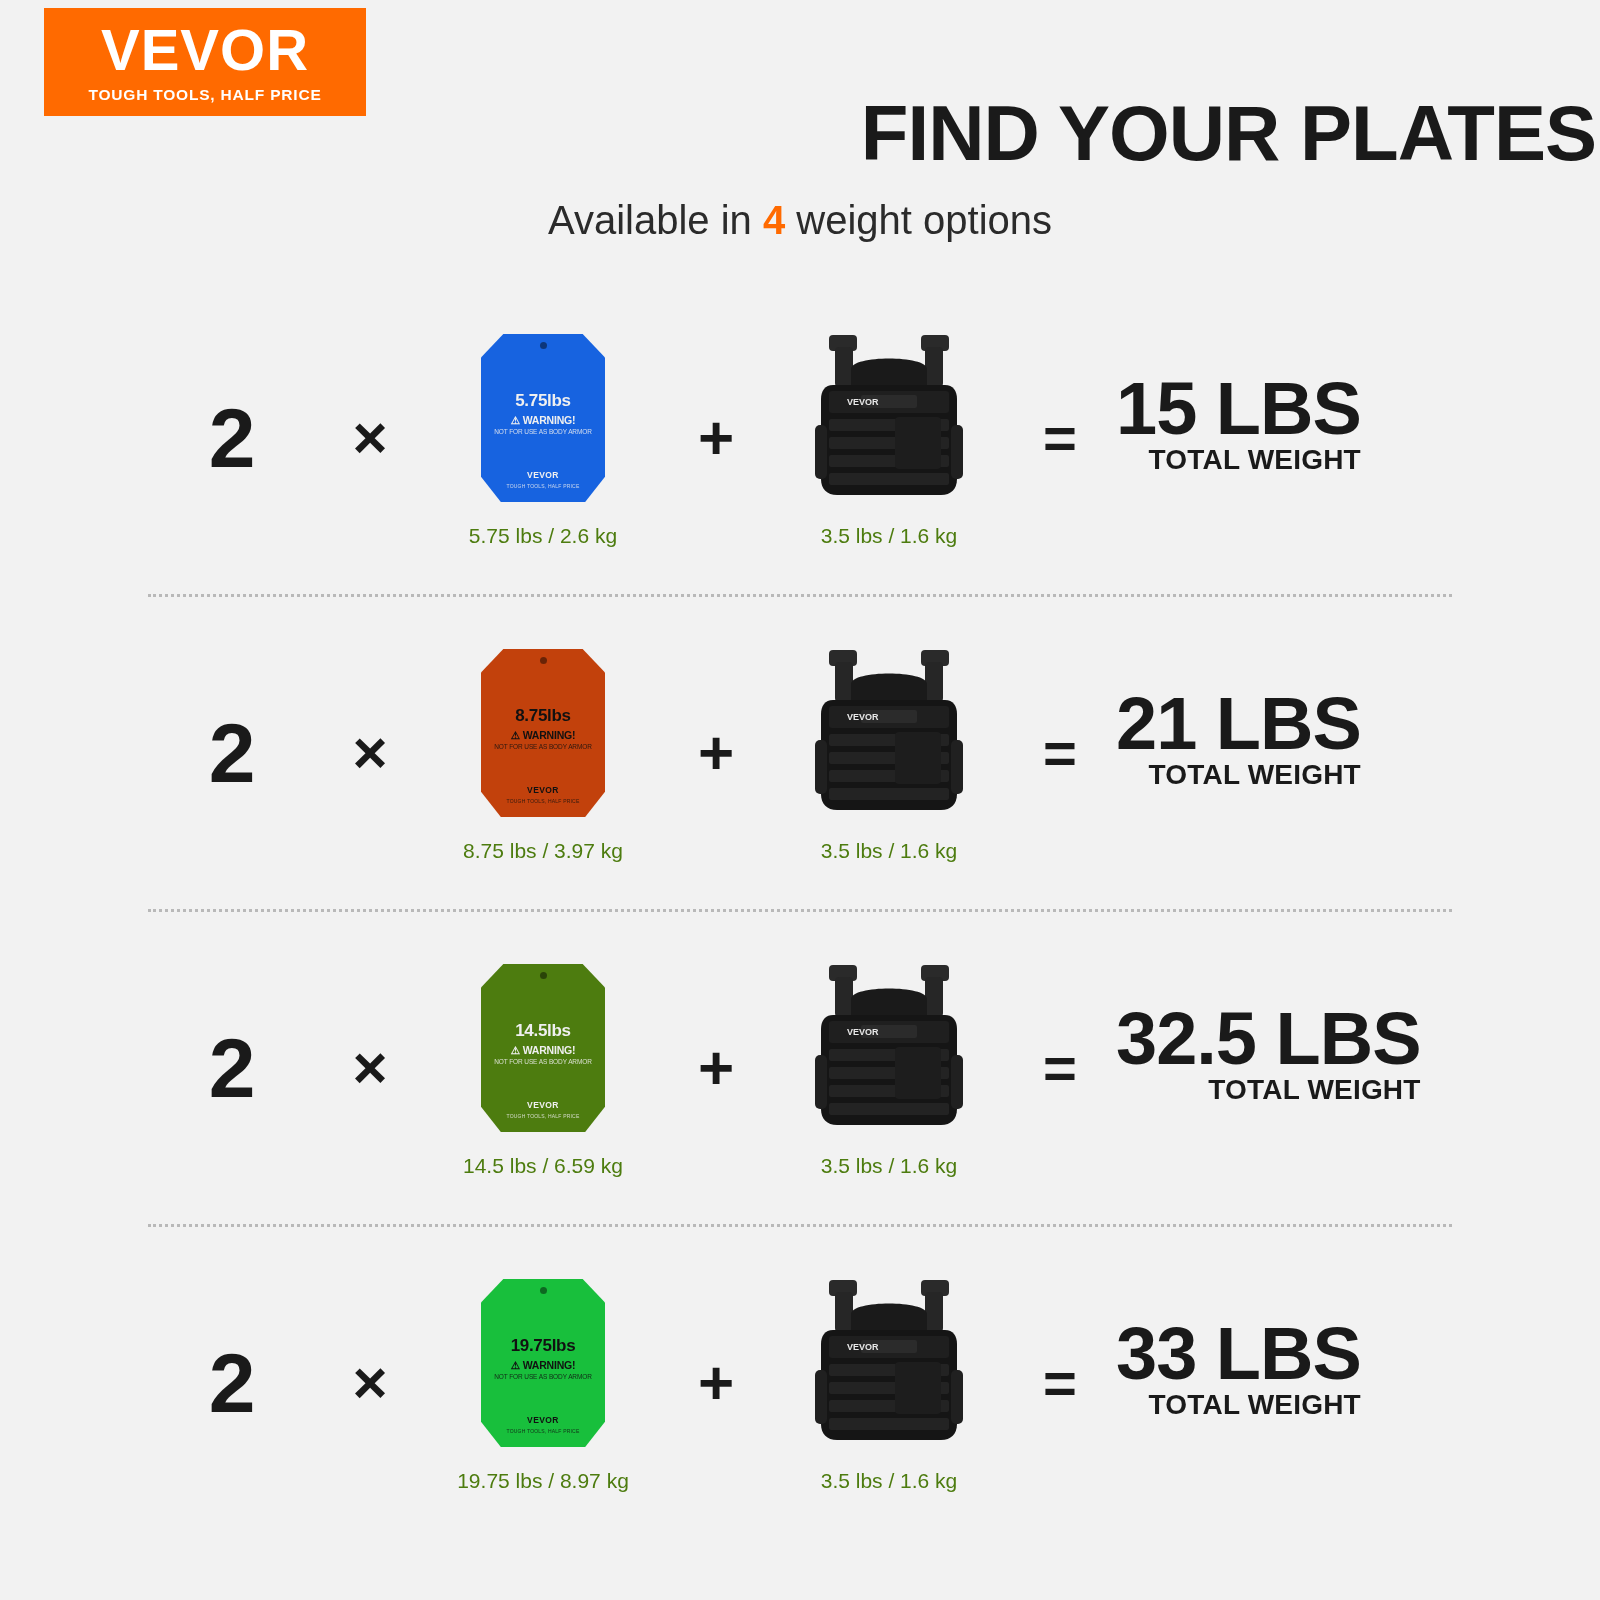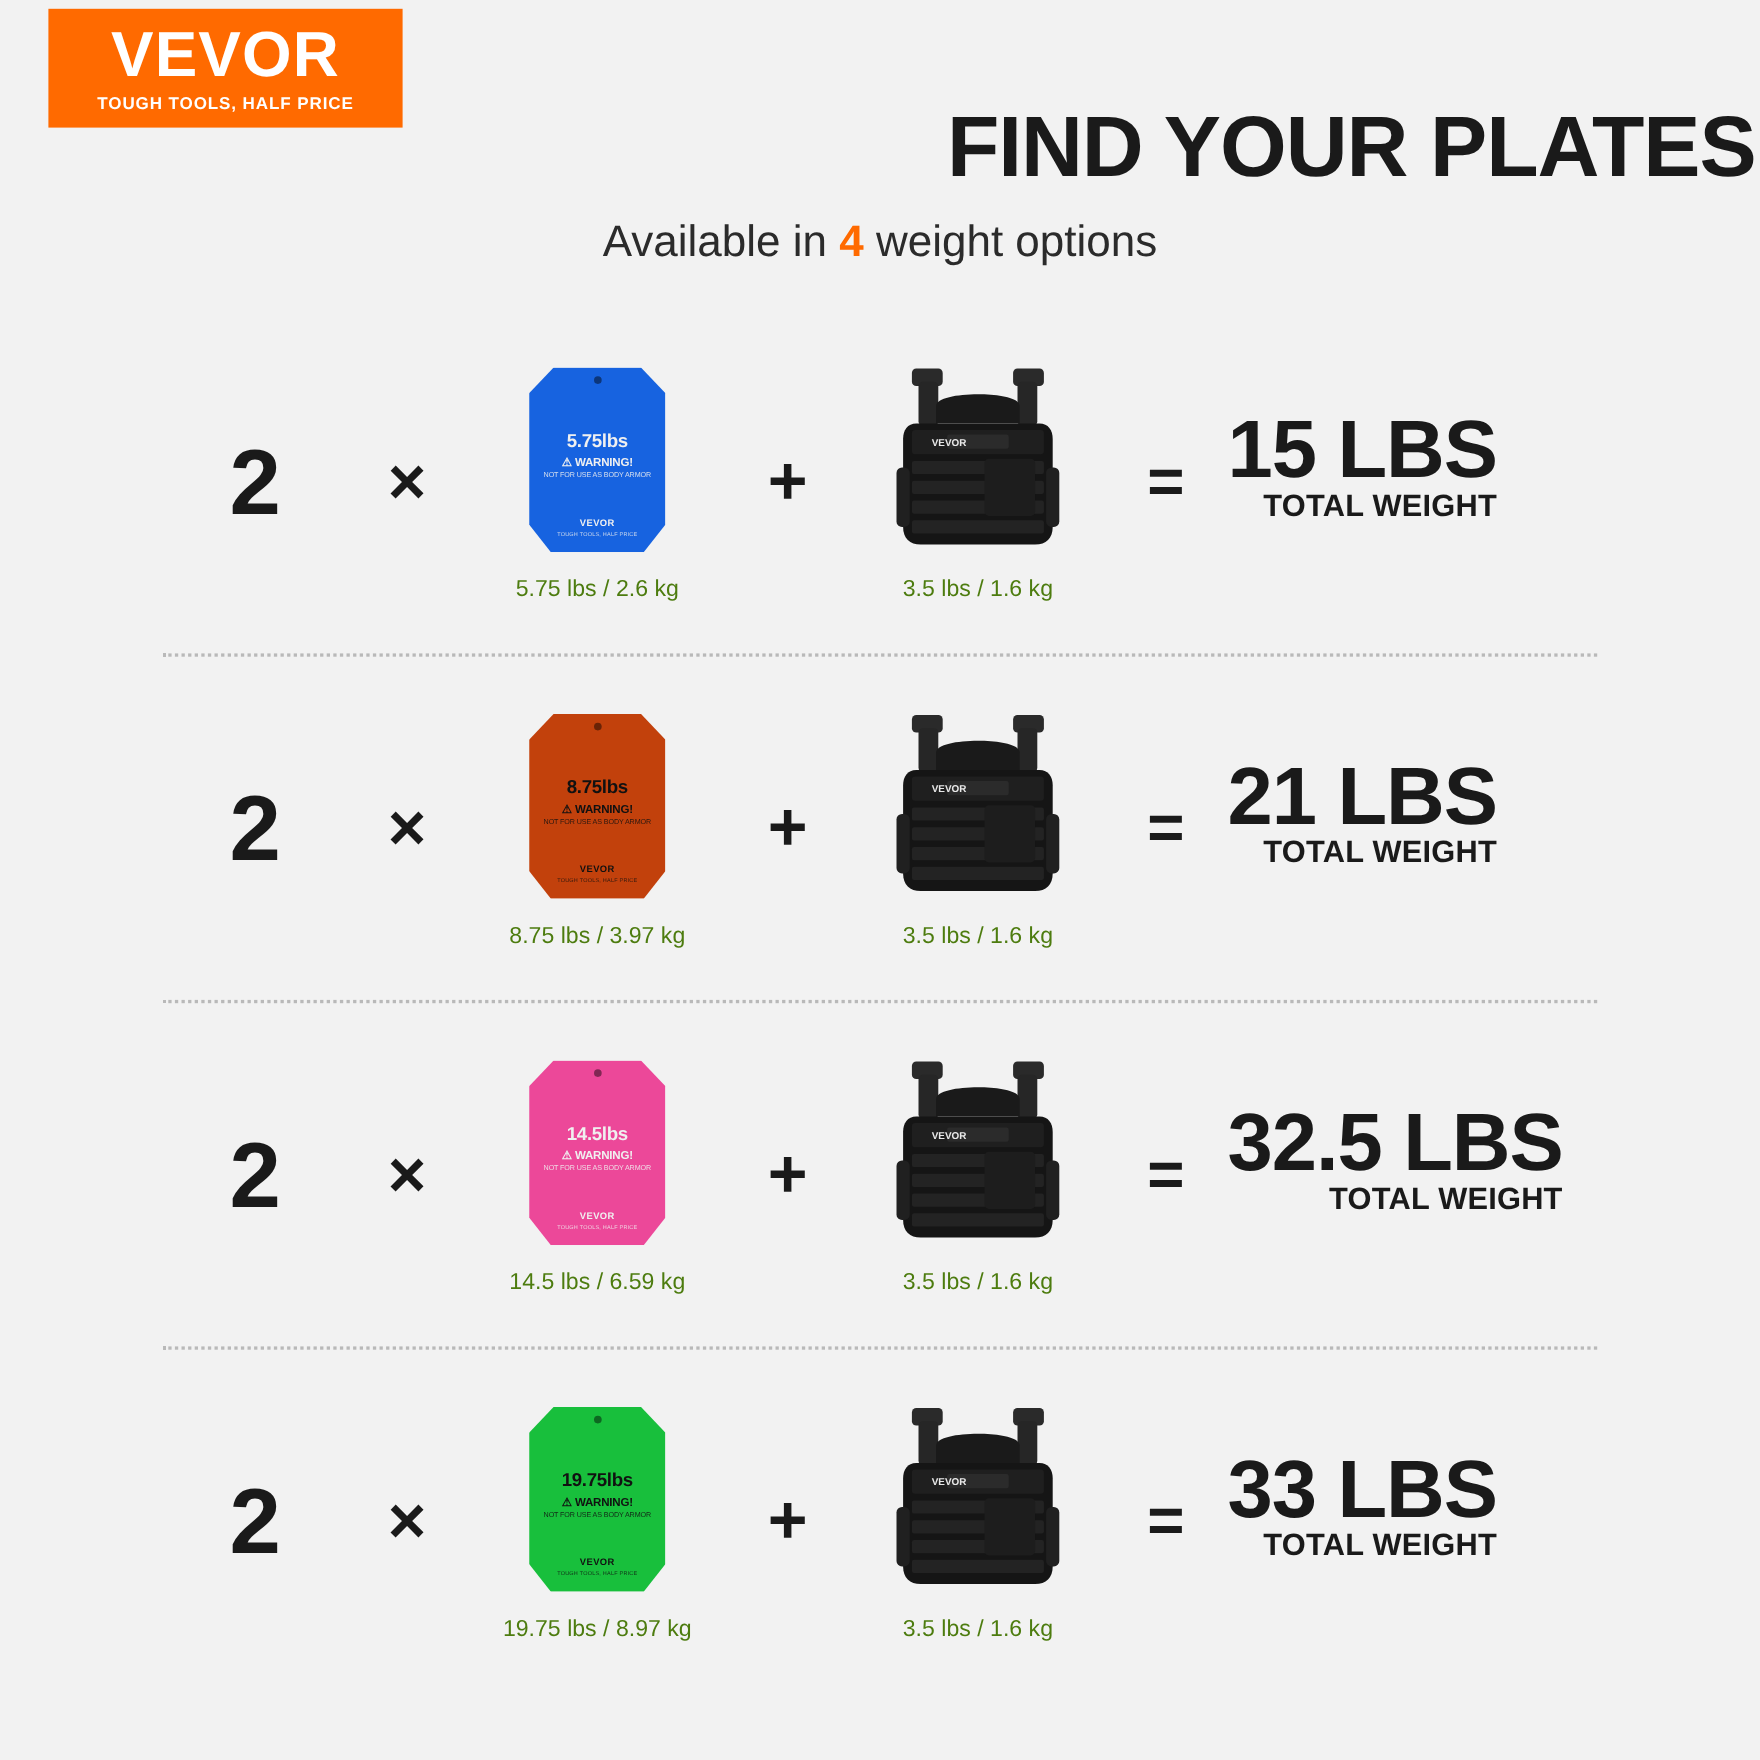--- a/index.html
+++ b/index.html
@@ -299,21 +299,21 @@
       </div>
     </div>
   </div>
 <div class="divider"></div>
   <div class="row">
     <div class="qty">2</div>
     <div class="op times">×</div>
 
     <div class="item">
       <div class="plate-wrap">
-        <div class="plate light-text" style="background: #ec4899;">
+        <div class="plate light-text" style="background: #4d7c0f;">
           <div class="hole"></div>
           <div class="pw">14.5lbs</div>
           <div class="warn">⚠ WARNING!</div>
           <div class="sub">NOT FOR USE AS BODY ARMOR</div>
           <div class="brand">VEVOR</div>
           <div class="brandsub">TOUGH TOOLS, HALF PRICE</div>
         </div>
       </div>
       <div class="caption">14.5 lbs / 6.59 kg</div>
     </div>

